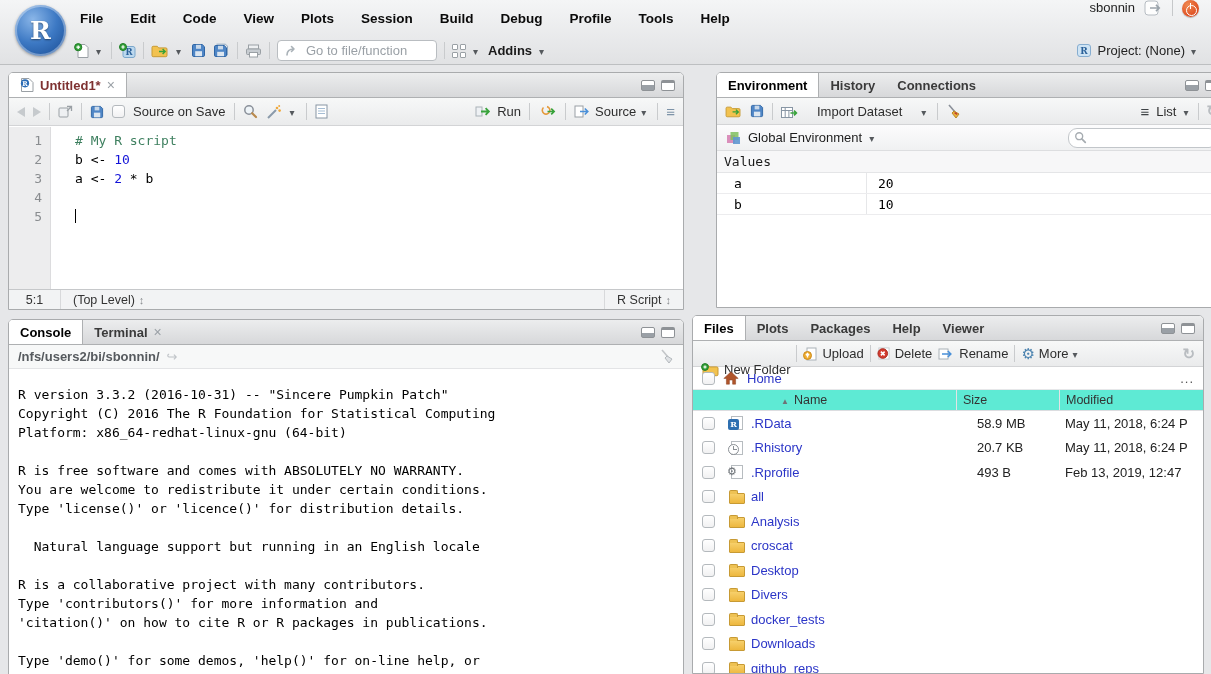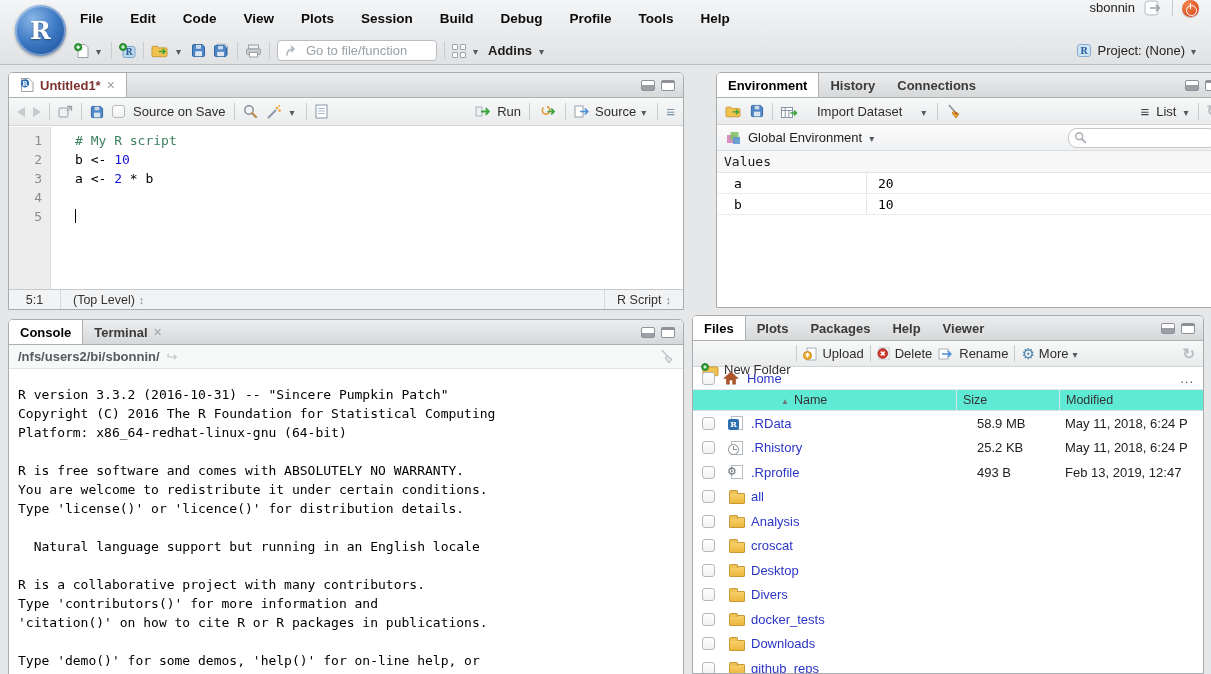--- a/index.html
+++ b/index.html
@@ -665,21 +665,21 @@
       <div class="file-row">
         <span class="c-check">
           <span class="checkbox"></span>
         </span>
         <span class="c-icon">
           <span class="fi" data-icon="rhistory"></span>
         </span>
         <span class="c-name">
           <a class="link">.Rhistory</a>
         </span>
-        <span class="c-size">25.2 KB</span>
+        <span class="c-size">20.7 KB</span>
         <span class="c-modified">May 11, 2018, 6:24 P</span>
       </div>
 
       <div class="file-row">
         <span class="c-check">
           <span class="checkbox"></span>
         </span>
         <span class="c-icon">
           <span class="fi" data-icon="rprofile"></span>
         </span>

